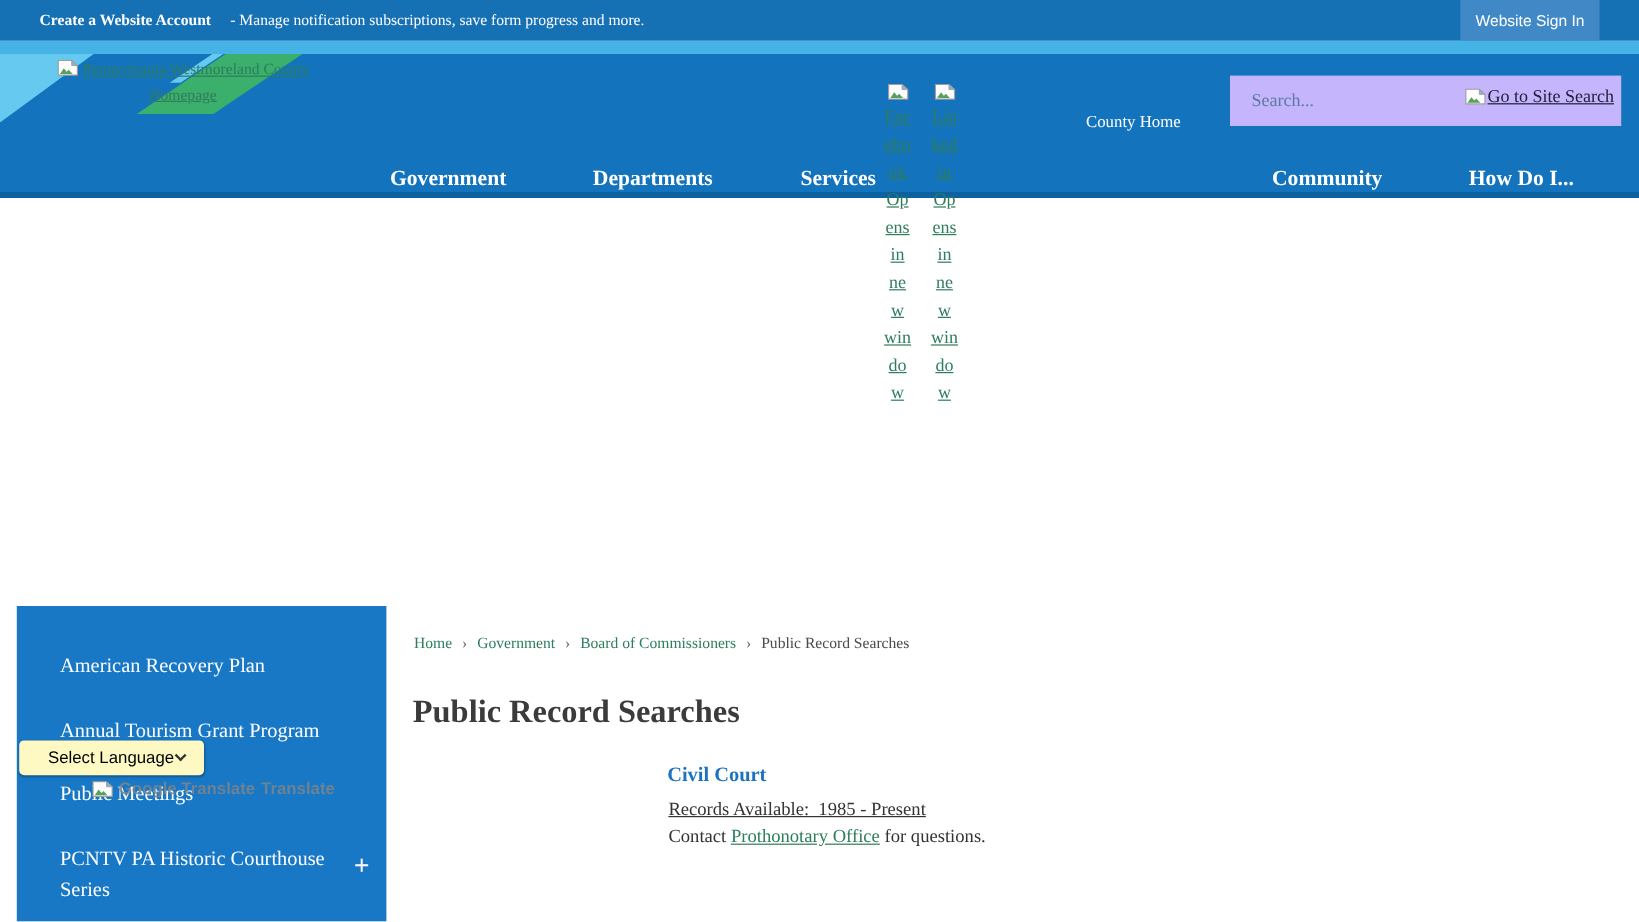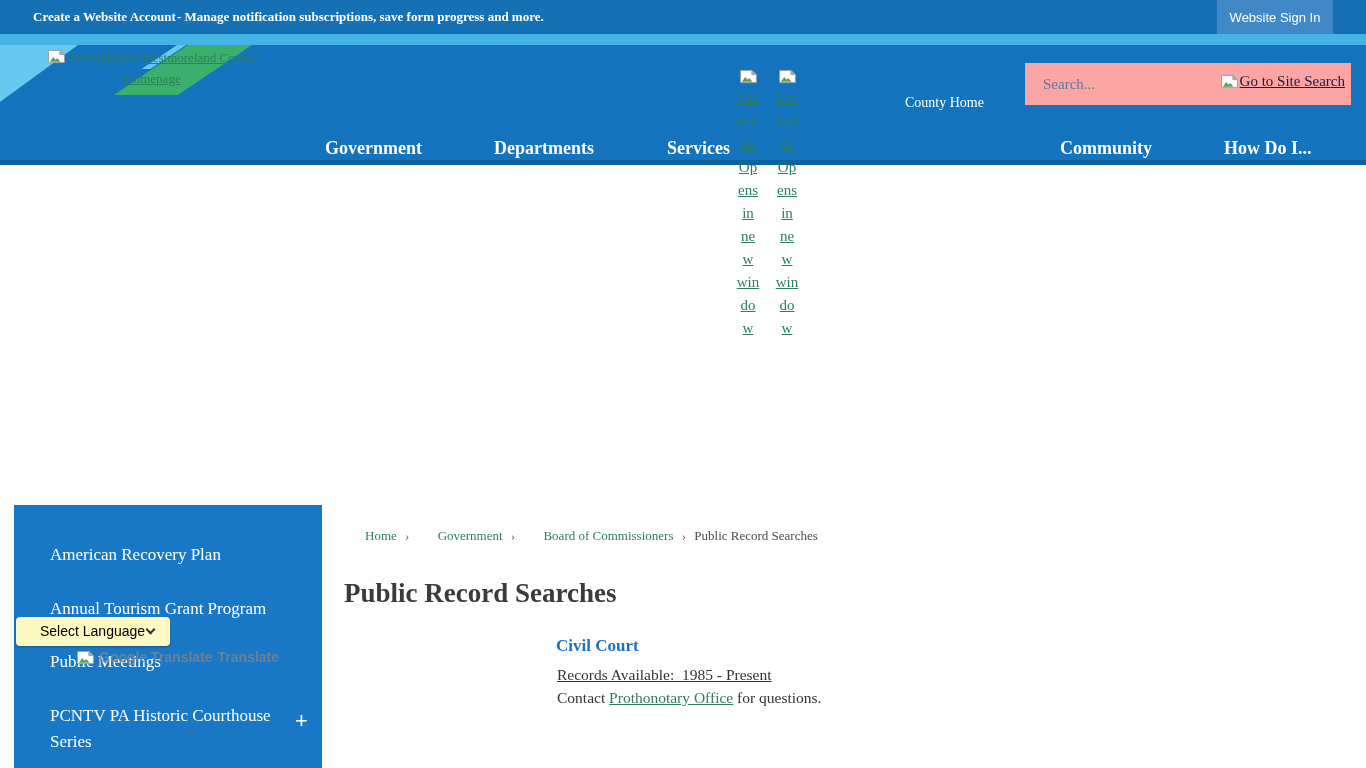--- a/index.html
+++ b/index.html
@@ -7,21 +7,21 @@
   body {
     width:1366px; height:768px; overflow:hidden; background:#fff;
     font-family:"Liberation Serif", serif; position:relative;
   }
   a { cursor:pointer; }
 
   
   .topbar { position:absolute; left:0; top:0; width:1366px; height:34px; background:#1670B4; }
   .topbar-msg { position:absolute; left:33px; top:0; height:34px; line-height:34px;
     color:#fff; font-size:13px; font-weight:bold; white-space:nowrap; }
-  .msg-rest { margin-left:1px; font-weight:bold; }
+  .msg-rest { margin-left:16px; font-weight:normal; }
   .signin-btn { position:absolute; left:1217px; top:0; width:116px; height:34px;
     background:#4089C6; color:#fff; border:none; font-family:"Liberation Sans", sans-serif;
     font-size:13px; cursor:pointer; }
 
   .strip { position:absolute; left:0; top:34px; width:1366px; height:11px; background:#45B3E6; }
 
   
   .header { position:absolute; left:0; top:45px; width:1366px; height:120px;
     background:#1373BC; border-bottom:5px solid #0D619F; }
   .deco-triangle { position:absolute; left:0; top:0; width:78px; height:57px;
@@ -33,21 +33,21 @@
 
   .bimg { width:19px; height:15px; flex:none; }
 
   .logo-link { position:absolute; left:30px; top:2px; width:245px; text-align:center;
     color:#2E7D5C; font-size:13px; line-height:21px; text-decoration:underline; }
   .logo-link .bimg { vertical-align:-2px; margin-right:3px; }
 
   .county-home { position:absolute; left:905px; top:50px; color:#fff; font-size:14px;
     text-decoration:none; }
 
-  .searchbox { position:absolute; left:1025px; top:18px; width:326px; height:42px; background:#fca5a5; }
+  .searchbox { position:absolute; left:1025px; top:18px; width:326px; height:42px; background:#c4b5fd; }
   .search-input { position:absolute; left:16px; top:6px; width:165px; height:30px;
     border:none; outline:none; background:transparent; font-family:"Liberation Serif", serif;
     font-size:15px; color:#333; }
   .search-input::placeholder { color:#5A7AA0; opacity:1; }
   .sitesearch { position:absolute; right:6px; top:10px; color:#20203E; font-size:15px;
     text-decoration:underline; white-space:nowrap; }
   .sitesearch .bimg { vertical-align:-3px; margin-right:1px; }
 
   .nav-item { position:absolute; top:86px; height:34px; line-height:34px; color:#fff;
     font-weight:bold; font-size:18px; text-decoration:none; white-space:nowrap; }
@@ -75,21 +75,21 @@
     line-height:29px; padding-left:24px; cursor:pointer; z-index:3; }
   .lang-chev { position:absolute; right:16px; top:9px; width:7px; height:7px;
     border-right:2px solid #333; border-bottom:2px solid #333; transform:rotate(45deg); }
   .gt-line { position:absolute; left:76px; top:649px; font-family:"Liberation Sans", sans-serif;
     font-size:14px; font-weight:bold; color:rgba(125,132,138,0.85); white-space:nowrap; z-index:2; }
   .gt-line .bimg { vertical-align:-3px; margin-right:4px; }
   .gt-label { margin-left:5px; }
 
   
   .breadcrumb { position:absolute; left:345px; top:528px; font-size:13px; color:#555; }
-  .crumb-link { color:#2E7D5C; text-decoration:none;margin-left:20px; }
+  .crumb-link { color:#2E7D5C; text-decoration:none; }
   .crumb-sep { margin:0 5px; color:#666; }
   .crumb-current { color:#4A4A4A; }
 
   .page-title { position:absolute; left:344px; top:578px; margin:0; font-size:27px;
     font-weight:bold; color:#3B3B3B; }
 
   .section-heading { position:absolute; left:556px; top:636px; margin:0;
     font-size:17px; font-weight:bold; color:#1E73BE; }
   .records-line { position:absolute; left:557px; top:666px; font-size:15.5px; color:#333;
     white-space:pre-wrap;text-decoration:underline; }

